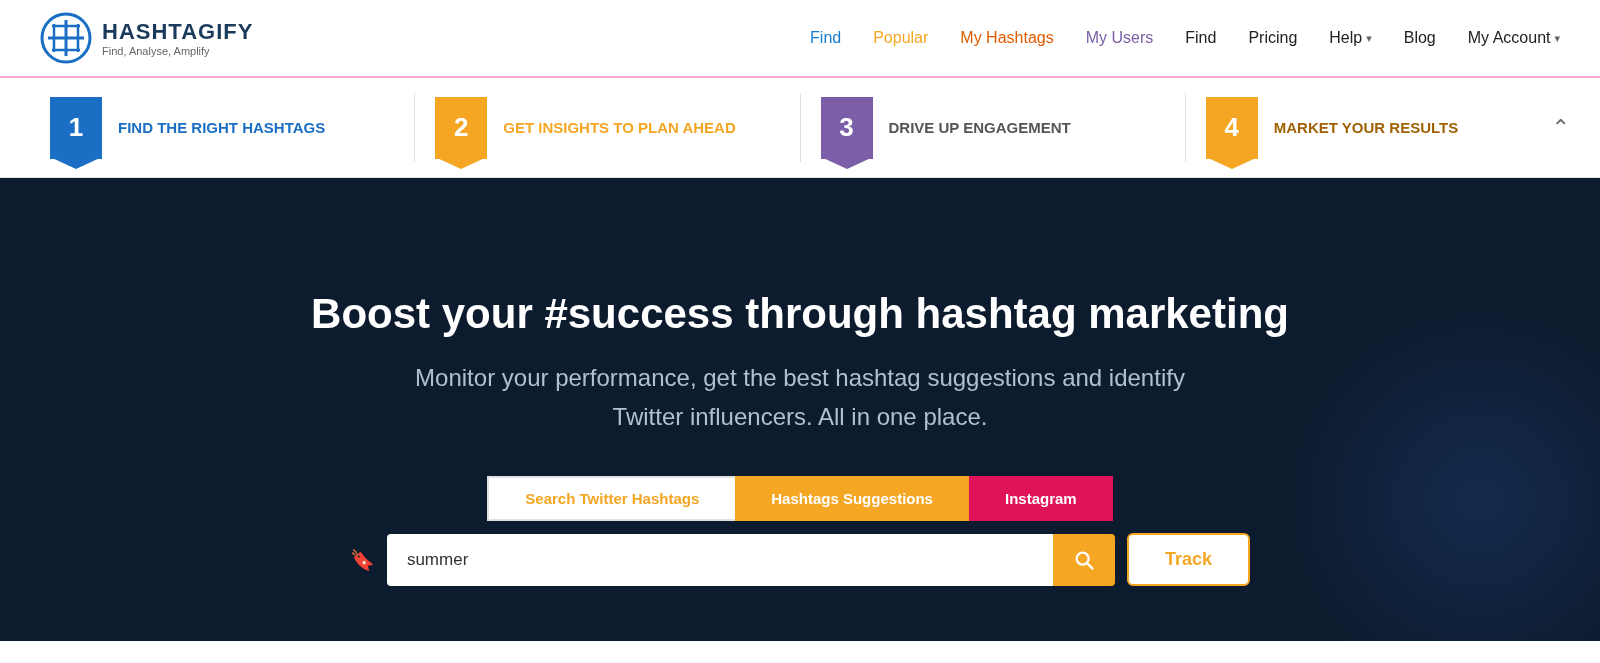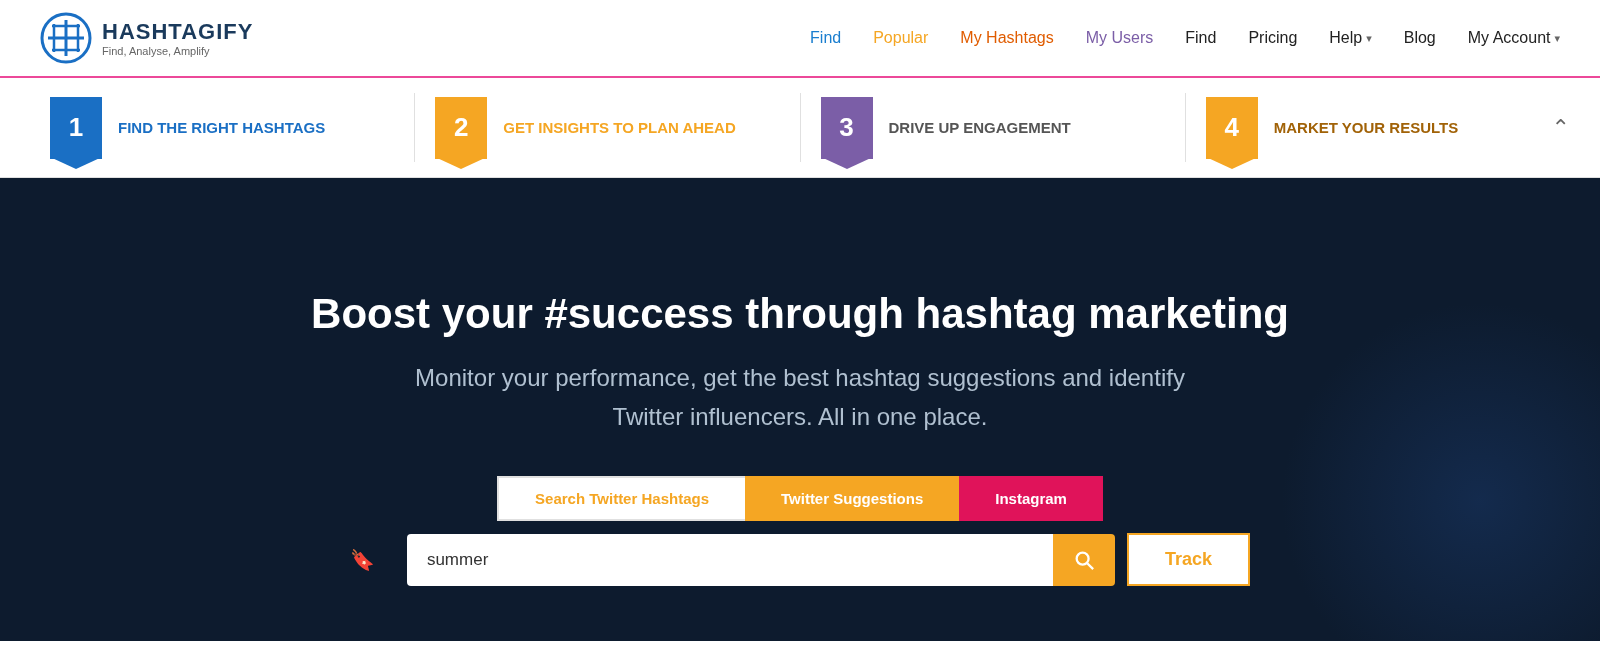--- a/index.html
+++ b/index.html
@@ -4,21 +4,21 @@
   <style>
     * { margin: 0; padding: 0; box-sizing: border-box; }
     body { font-family: 'Segoe UI', Arial, sans-serif; background: #fff; }
 
     
     .navbar {
       display: flex;
       align-items: center;
       padding: 0 40px;
       height: 78px;
-      border-bottom: 2px solid #ec4899;
+      border-bottom: 2px solid #f9a8d4;
       background: #fff;
     }
     .logo-area {
       display: flex;
       align-items: center;
       gap: 10px;
       text-decoration: none;
       margin-right: auto;
     }
     .logo-icon {
@@ -206,21 +206,20 @@
       color: #fff;
       font-size: 20px;
       flex-shrink: 0;
     }
     .search-input-wrap {
       display: flex;
       flex: 1;
       border: none;
       border-radius: 4px;
       overflow: hidden;
-      margin-left: 20px;
     }
     .search-input {
       flex: 1;
       padding: 16px 20px;
       font-size: 17px;
       border: none;
       outline: none;
       color: #333;
     }
     .search-btn {
@@ -234,21 +233,21 @@
     }
     .search-icon-svg { width: 22px; height: 22px; fill: #fff; }
     .track-btn {
       background: #fff;
       color: #f5a623;
       border: 2px solid #f5a623;
       padding: 14px 36px;
       font-size: 18px;
       font-weight: 700;
       cursor: pointer;
-      border-radius: 0;
+      border-radius: 6px;
       white-space: nowrap;
     }
 
     
     .suggestion-tags {
       display: flex;
       flex-wrap: wrap;
       gap: 10px;
       justify-content: center;
       margin-top: 20px;
@@ -331,21 +330,21 @@
 </div>
 
 <section class="hero">
   <h1 class="hero-title">Boost your #success through hashtag marketing</h1>
   <p class="hero-sub">
     Monitor your performance, get the best hashtag suggestions and identify<br>Twitter influencers. All in one place.
   </p>
 
   <div class="search-tabs">
     <button class="tab-btn tab-twitter-search">Search Twitter Hashtags</button>
-    <button class="tab-btn tab-twitter-suggestions">Twitter Suggestions</button>
+    <button class="tab-btn tab-twitter-suggestions">Hashtags Suggestions</button>
     <button class="tab-btn tab-instagram">Instagram</button>
   </div>
 
   <div class="search-row">
     <span class="bookmark-icon">🔖</span>
     <div class="search-input-wrap">
       <input class="search-input" type="text" value="summer" style="">
       <button class="search-btn">
         <svg class="search-icon-svg" viewBox="0 0 24 24">
           <circle cx="10.5" cy="10.5" r="6.5" stroke="#fff" stroke-width="2.5" fill="none"></circle>

